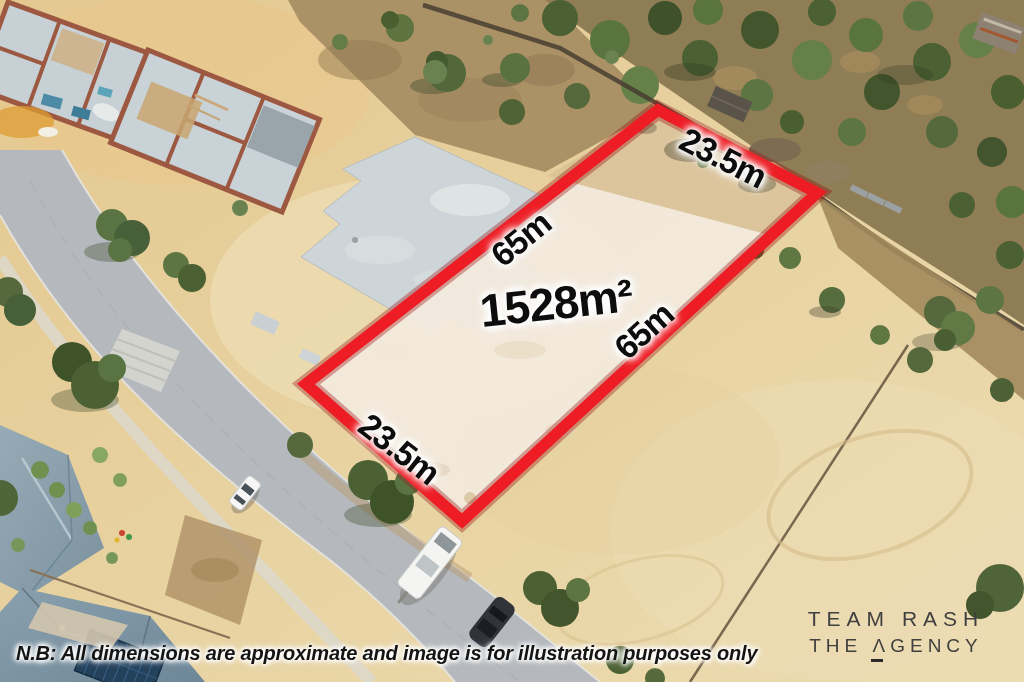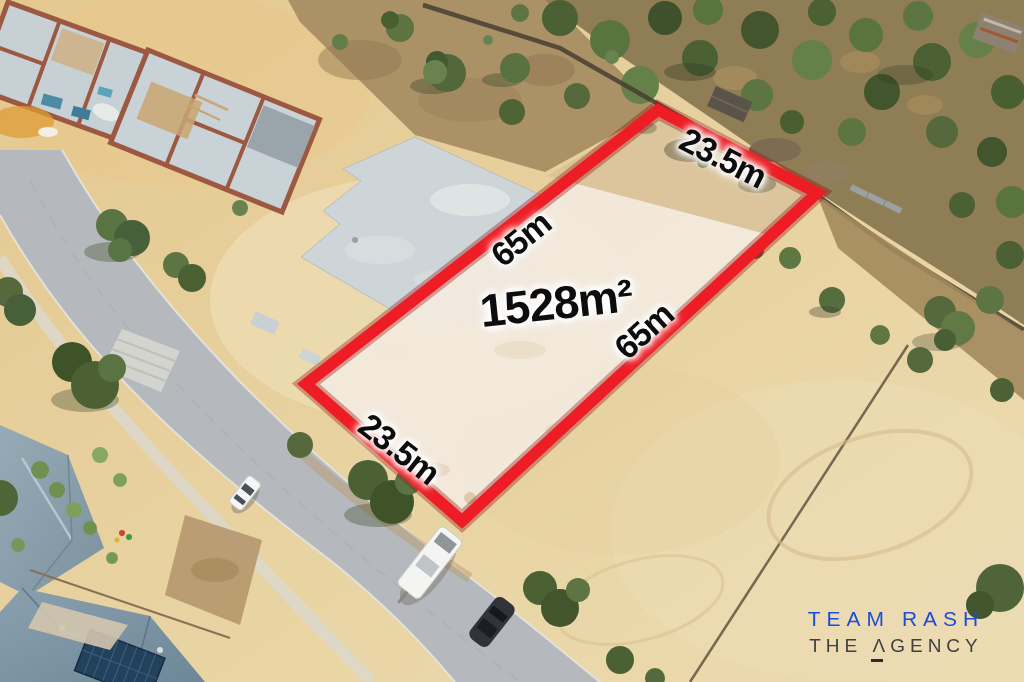--- a/index.html
+++ b/index.html
@@ -22,21 +22,21 @@
     text-shadow:0 0 6px #fff,0 0 11px #fff,0 0 16px rgba(255,255,255,.95),
                 1px 1px 8px #fff,-1px -1px 8px #fff;
   }
   .disclaimer{
     left:16px;top:642px;font-style:italic;font-weight:bold;font-size:20px;
     letter-spacing:-0.2px;color:#141414;
     text-shadow:0 0 4px #fff,0 0 7px #fff,0 0 10px rgba(255,255,255,.9),
                 1px 1px 5px #fff,-1px -1px 5px #fff;
   }
   .brand-line1{left:793px;top:607px;width:206px;text-align:center;
-    font-size:21px;letter-spacing:6px;color:#1d4ed8;}
+    font-size:21px;letter-spacing:6px;color:#404040;}
   .brand-line2{left:793px;top:635px;width:206px;text-align:center;
     font-size:19px;letter-spacing:5px;color:#404040;}
   .brand-dash{left:871px;top:659px;width:12px;height:3px;background:#2b2b2b;}
 </style>
 </head>
 <body>
 
 <div class="stage">
 
 <svg width="1024" height="682" viewBox="0 0 1024 682">
@@ -330,20 +330,21 @@
     <polygon id="lot-border" points="658,110 817,193 462,521 306,384" fill="none" stroke="#ee1c24" stroke-width="11.5" stroke-linejoin="miter"></polygon>
   </g>
 </svg>
 
   <div class="ov dim-label" style="left:723px;top:158px;--rot:27deg">23.5m</div>
   <div class="ov dim-label" style="left:521px;top:239px;--rot:-39deg">65m</div>
   <div class="ov dim-label" style="left:644px;top:331px;--rot:-42deg">65m</div>
   <div class="ov dim-label" style="left:399px;top:449px;--rot:38deg">23.5m</div>
   <div class="ov area-label" style="left:556px;top:303px">1528m²</div>
 
+  <div class="ov disclaimer">N.B: All dimensions are approximate and image is for illustration purposes only</div>
 
   <div>
     <div class="ov brand-line1">TEAM RASH</div>
     <div class="ov brand-line2">THE ΛGENCY</div>
     <div class="ov brand-dash"></div>
   </div>
 
 </div>
 
 </body></html>

